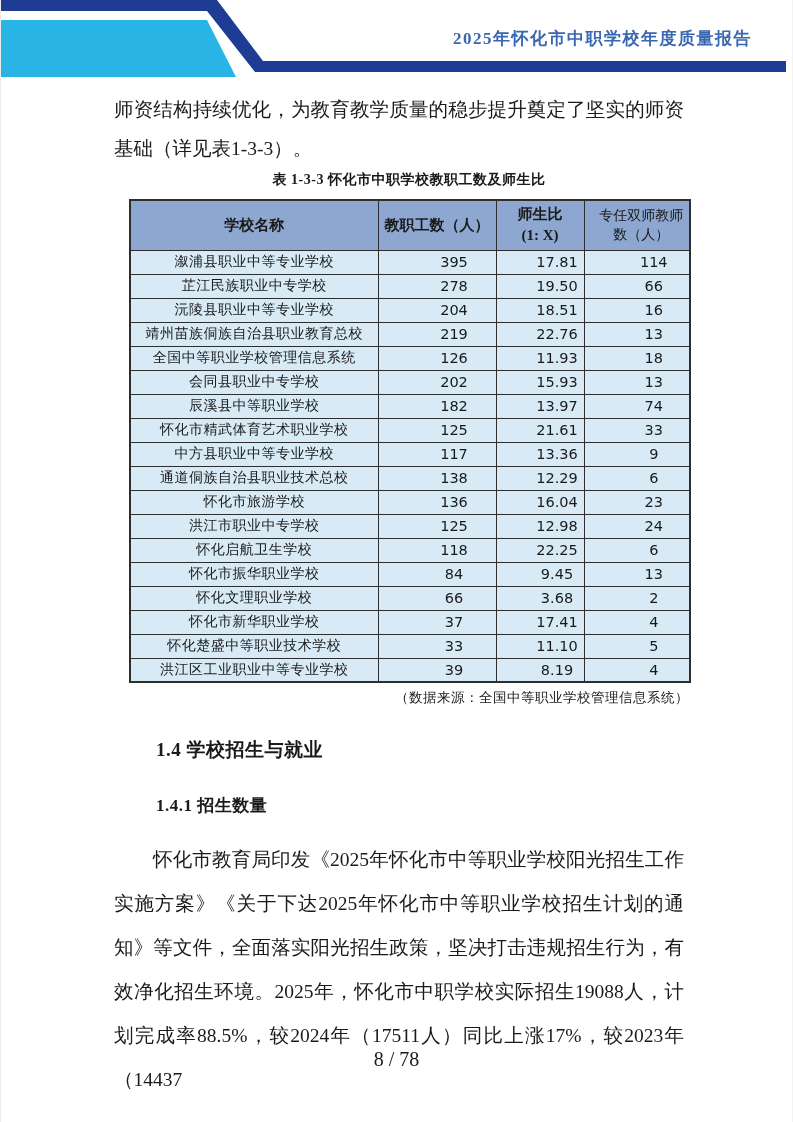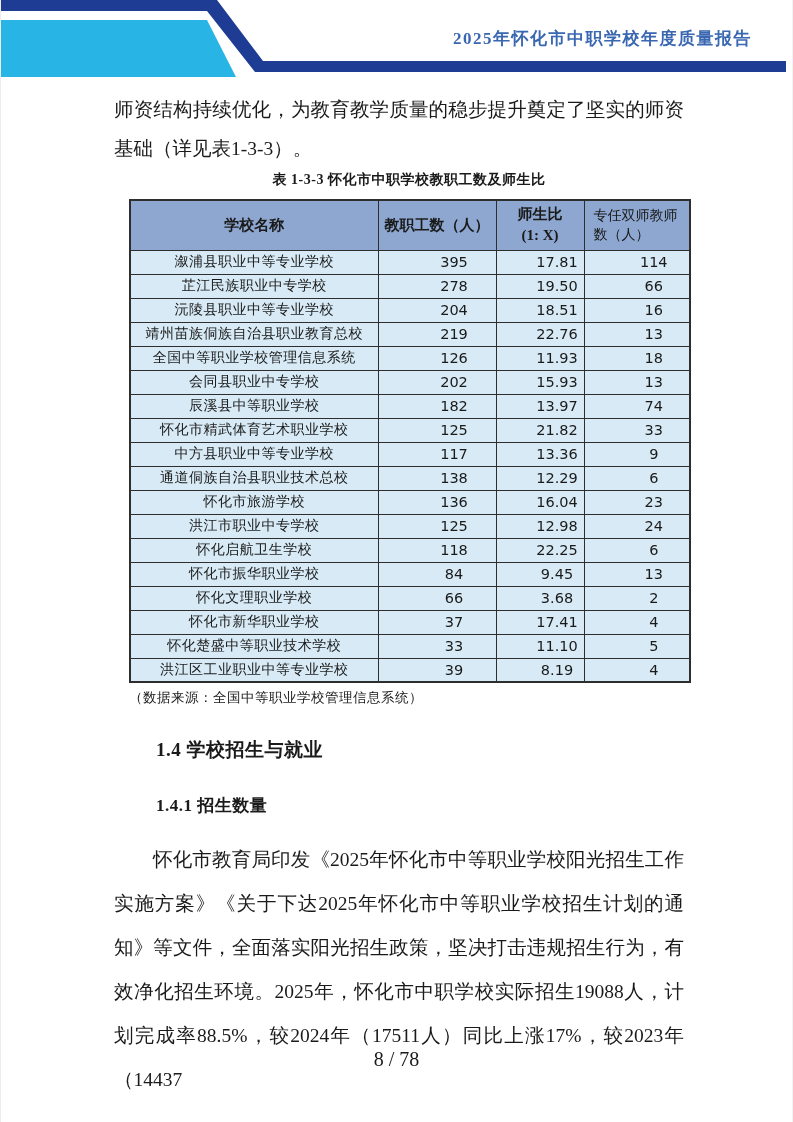--- a/index.html
+++ b/index.html
@@ -46,31 +46,31 @@
     border:1px solid var(--table-border);
     overflow:hidden;
   }
   table.staffing thead th{
     background:var(--table-header-bg);
     height:50px;font-size:15px;font-weight:bold;
     text-align:center;vertical-align:middle;
     white-space:pre-line;line-height:1.4;
   }
   table.staffing thead th.h-dual{
-    font-weight:normal;font-size:14px;text-align:left;padding-left:9px;
+    font-weight:normal;font-size:14px;text-align:center;padding-left:9px;
   }
   table.staffing tbody td{
     background:var(--table-row-bg);
     height:24px;text-align:center;vertical-align:middle;
   }
   td.c-name{font-size:14px;letter-spacing:0.5px;margin-top:32px;}
   td.c-num{font-size:14.5px;font-family:"DejaVu Sans","Liberation Sans",sans-serif;padding-left:34px;}
   .source-note{
     position:absolute;top:689px;left:128px;width:560px;
-    text-align:left;font-size:13.5px;letter-spacing:0.5px;
+    text-align:right;font-size:13.5px;letter-spacing:0.5px;
   }
   .h2{
     position:absolute;top:737px;left:155px;
     font-size:19px;font-weight:bold;letter-spacing:0.5px;
   }
   .h3{
     position:absolute;top:794px;left:155px;
     font-size:17px;font-weight:bold;letter-spacing:0.5px;
   }
   .body-para{
@@ -152,21 +152,21 @@
       </tr>
       <tr>
         <td class="c-name">辰溪县中等职业学校</td>
         <td class="c-num">182</td>
         <td class="c-num">13.97</td>
         <td class="c-num">74</td>
       </tr>
       <tr>
         <td class="c-name">怀化市精武体育艺术职业学校</td>
         <td class="c-num">125</td>
-        <td class="c-num">21.82</td>
+        <td class="c-num">21.61</td>
         <td class="c-num">33</td>
       </tr>
       <tr>
         <td class="c-name">中方县职业中等专业学校</td>
         <td class="c-num">117</td>
         <td class="c-num">13.36</td>
         <td class="c-num">9</td>
       </tr>
       <tr>
         <td class="c-name">通道侗族自治县职业技术总校</td>

